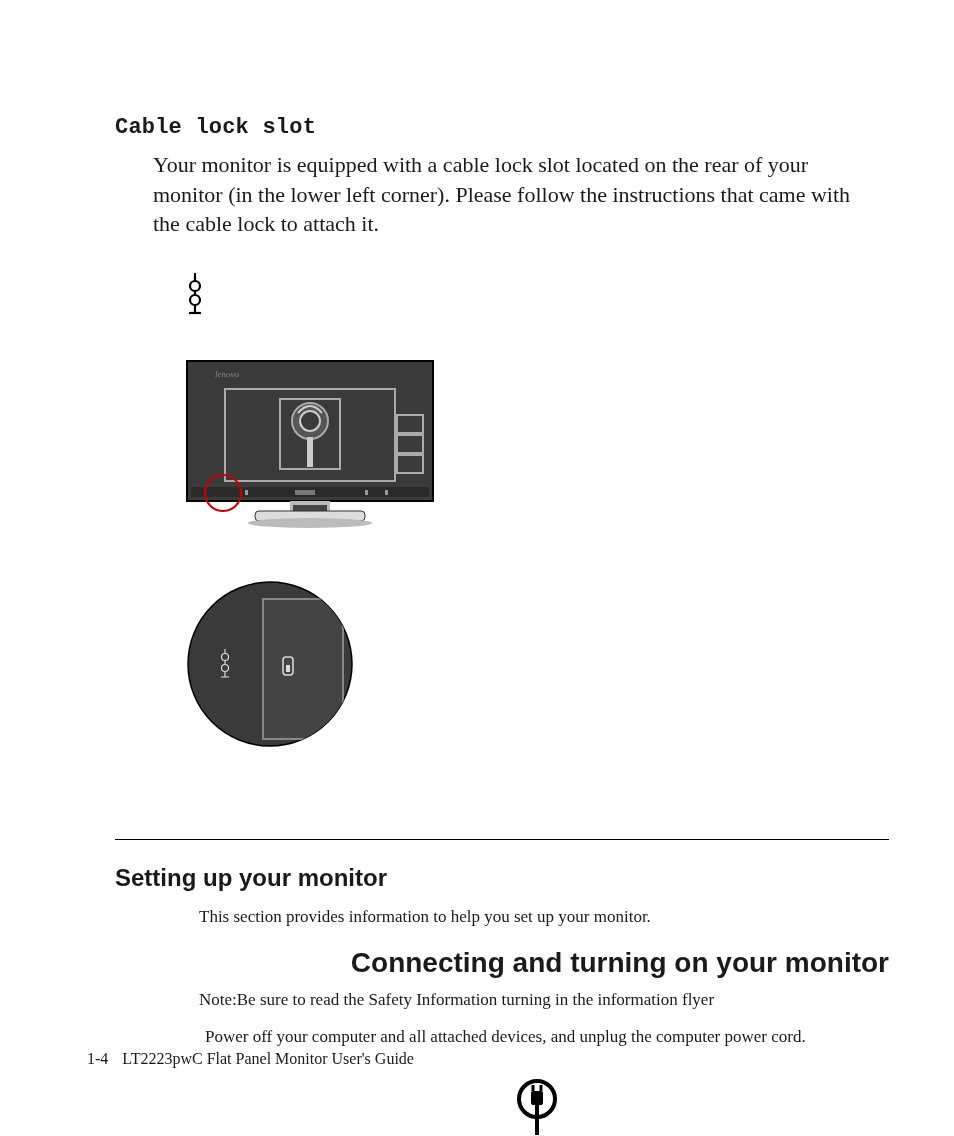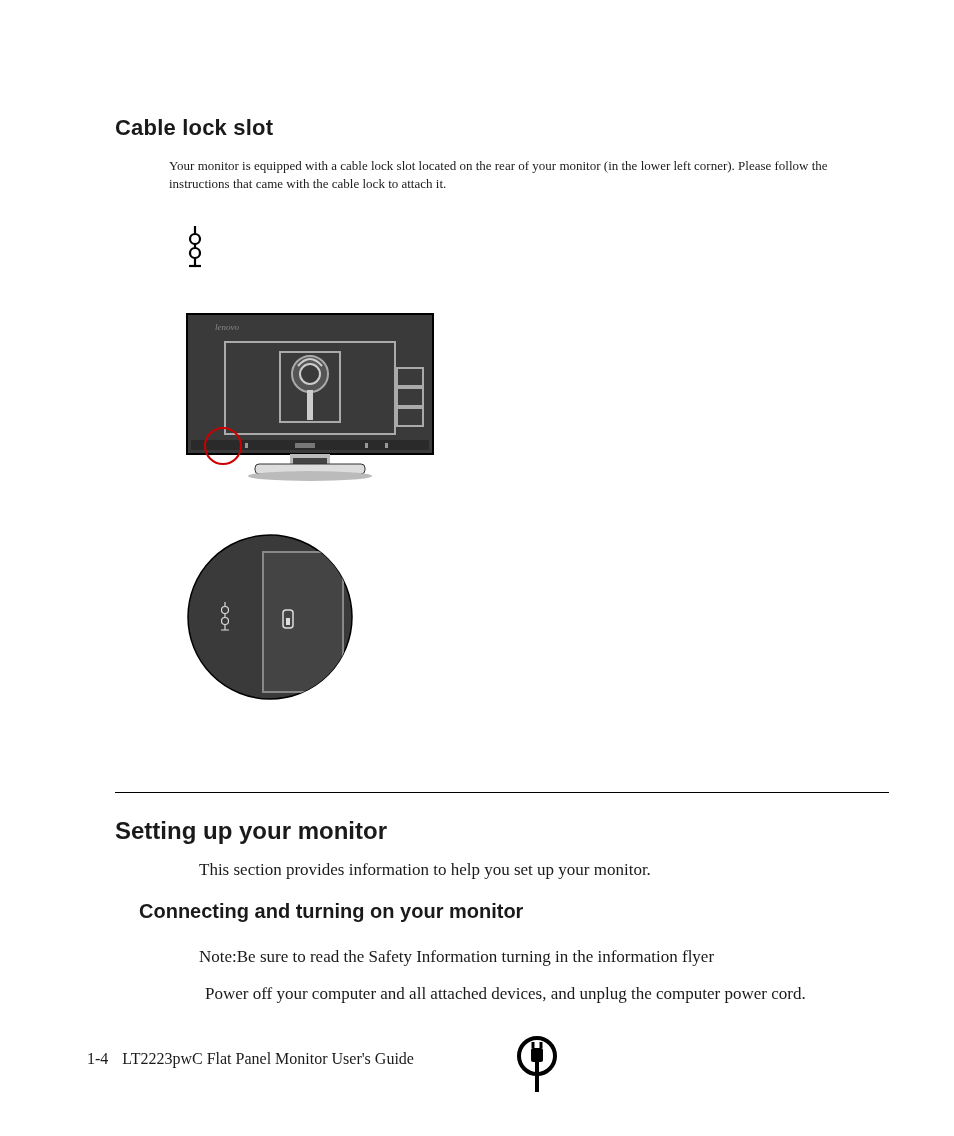--- a/index.html
+++ b/index.html
@@ -9,42 +9,43 @@
     font-family: "Times New Roman", Times, serif;
     color: #1a1a1a;
     width: 954px;
     height: 1136px;
     position: relative;
   }
   .page {
     padding: 115px 65px 60px 115px;
   }
   h2.section-heading {
-    font-family: Liberation Sans, sans-serif;
+    font-family: Liberation Mono, monospace;
     font-weight: 700;
     font-size: 22px;
     margin: 0 0 10px 0;
     letter-spacing: 0.2px;
   }
   h2.major-heading {
     font-family: Arial, Helvetica, sans-serif;
     font-weight: 700;
     font-size: 24px;
     margin: 0 0 14px 0;
   }
   h3.sub-heading {
     font-family: Arial, Helvetica, sans-serif;
     font-weight: 700;
-    font-size: 20px;
-    margin: 18px 0 22px 24px;
+    font-size: 28px;
+    margin: 18px 0 9px 24px;
+    text-align: right;
   }
   p.body {
-    font-size: 13px;
+    font-size: 22px;
     line-height: 1.35;
-    margin: 16px;
+    margin: 0;
     padding-left: 38px;
     padding-right: 30px;
   }
   p.intro {
     font-size: 17px;
     line-height: 1.35;
     margin: 0;
     padding-left: 84px;
   }
   .note-block {

